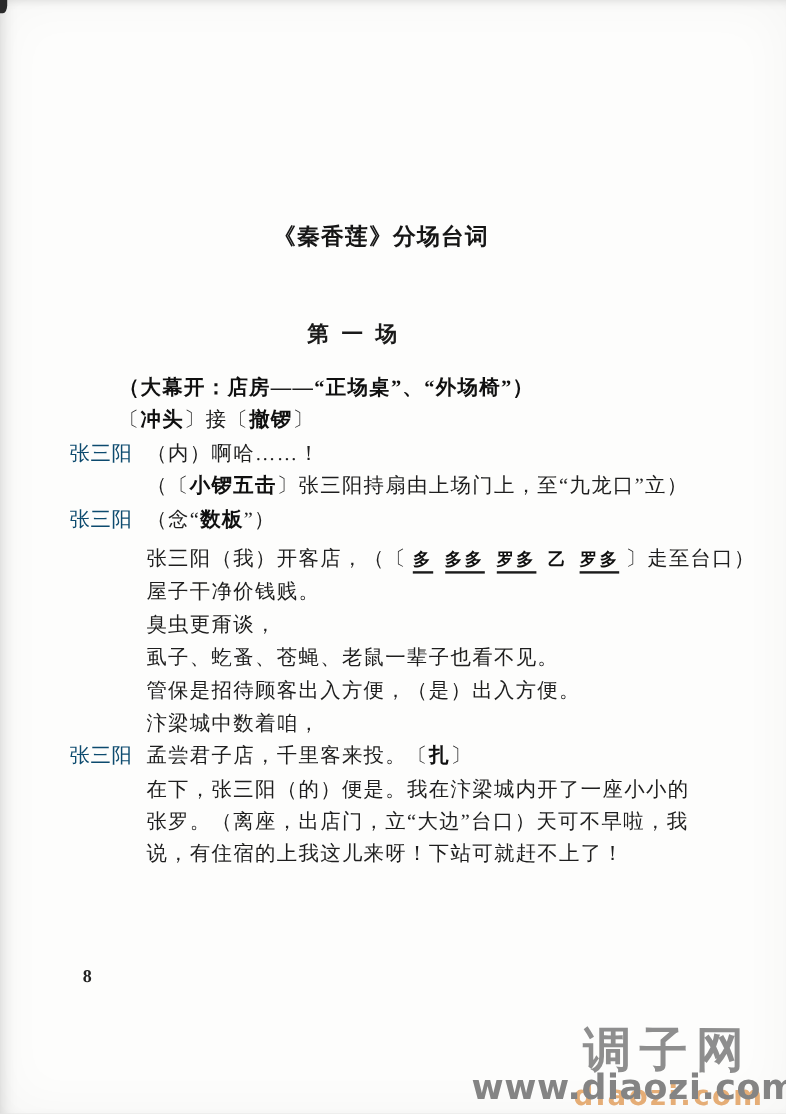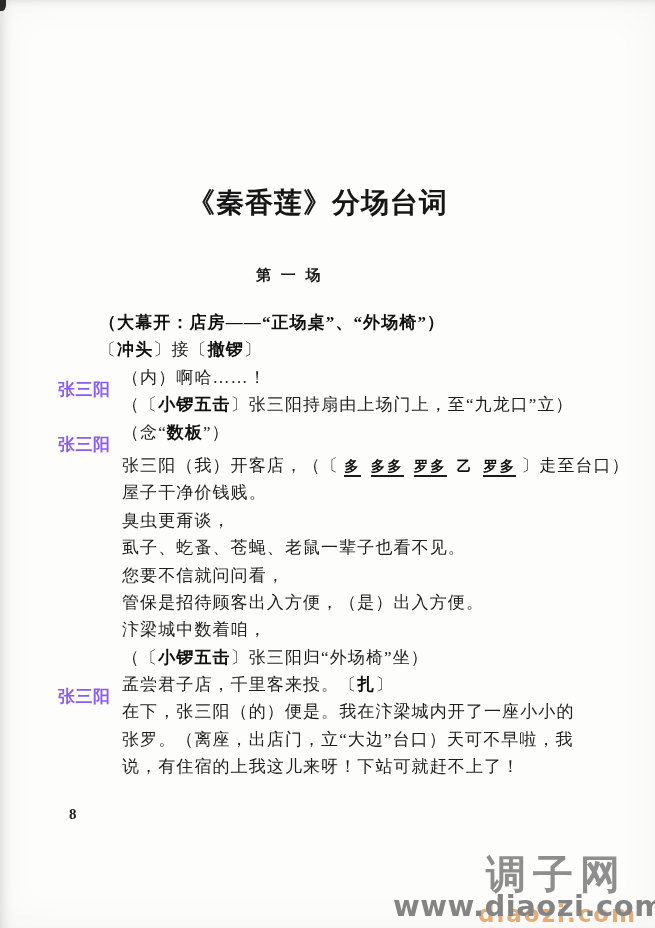--- a/index.html
+++ b/index.html
@@ -12,38 +12,38 @@
     color:#1e1e1e;
     box-shadow:inset 0 0 45px rgba(0,0,0,0.035), inset 10px 0 14px -10px rgba(0,0,0,0.18), inset 0 8px 10px -8px rgba(0,0,0,0.12);
   }
   .corner-speck{
     position:absolute;left:0;top:0;width:6px;height:11px;
     background:#2a2a2a;border-radius:0 0 60% 0;
   }
   .title{
     position:absolute;left:0;right:0;top:184px;
     text-align:center;padding-right:20px;
-    font-size:28px;font-weight:700;letter-spacing:1px;
+    font-size:19px;font-weight:700;letter-spacing:1px;
     color:#161616;white-space:nowrap;
   }
   .scene-heading{
     position:absolute;left:256px;top:266px;
-    font-size:15px;font-weight:700;letter-spacing:1px;word-spacing:4px;
+    font-size:18px;font-weight:700;letter-spacing:1px;word-spacing:4px;
     color:#1a1a1a;white-space:nowrap;
   }
   .script{
     position:absolute;left:122px;top:309px;width:500px;
     font-size:17px;line-height:27.4px;letter-spacing:1.1px;
   }
   .line{white-space:nowrap;position:relative;height:27.4px;}
   .line.out{margin-left:-23px;}
   .line.gap{margin-top:6px;}
   .line .speaker{
-    position:absolute;left:-64px;top:12px;
-    font-weight:700;letter-spacing:0.5px;color:#8b5cf6;
+    position:absolute;left:-64px;top:0;
+    font-weight:400;letter-spacing:0.5px;color:#0c4a6e;
   }
   .line .b{font-weight:700;color:#101010;margin-top:48px;}
   .line .pc{
     font-weight:700;font-size:14.5px;margin:0 5px;
     letter-spacing:2px;color:#101010;
   }
   .line .u{border-bottom:2.2px solid #1b1b1b;padding-bottom:1px;}
   .page-number{
     position:absolute;left:69px;top:806px;
     font-size:15px;font-weight:700;color:#222;
@@ -81,24 +81,22 @@
   <div class="script">
       <div class="line out"><span class="b">（大幕开：店房——“正场桌”、“外场椅”）</span></div>
       <div class="line out"><span>〔</span><span class="b">冲头</span><span>〕接〔</span><span class="b">撤锣</span><span>〕</span></div>
       <div class="line"><span class="speaker">张三阳</span><span>（内）啊哈……！</span></div>
       <div class="line"><span>（〔</span><span class="b">小锣五击</span><span>〕张三阳持扇由上场门上，至“九龙口”立）</span></div>
       <div class="line"><span class="speaker">张三阳</span><span>（念“</span><span class="b">数板</span><span>”）</span></div>
       <div class="line gap"><span>张三阳（我）开客店，（〔</span><span class="u pc">多</span><span class="u pc">多多</span><span class="u pc">罗多</span><span class="pc">乙</span><span class="u pc">罗多</span><span>〕走至台口）</span></div>
       <div class="line"><span>屋子干净价钱贱。</span></div>
       <div class="line"><span>臭虫更甭谈，</span></div>
       <div class="line"><span>虱子、虼蚤、苍蝇、老鼠一辈子也看不见。</span></div>
-      <div class="line"><span>您要不信就问问看，</span></div>
       <div class="line"><span>管保是招待顾客出入方便，（是）出入方便。</span></div>
       <div class="line"><span>汴梁城中数着咱，</span></div>
-      <div class="line"><span>（〔</span><span class="b">小锣五击</span><span>〕张三阳归“外场椅”坐）</span></div>
       <div class="line"><span class="speaker">张三阳</span><span>孟尝君子店，千里客来投。〔</span><span class="b">扎</span><span>〕</span></div>
       <div class="line"><span>在下，张三阳（的）便是。我在汴梁城内开了一座小小的</span></div>
       <div class="line"><span>张罗。（离座，出店门，立“大边”台口）天可不早啦，我</span></div>
       <div class="line"><span>说，有住宿的上我这儿来呀！下站可就赶不上了！</span></div>
     </div>
 
   <div class="page-number">8</div>
 
   <div class="watermark-url-overlay">diaozi.com</div>
 

